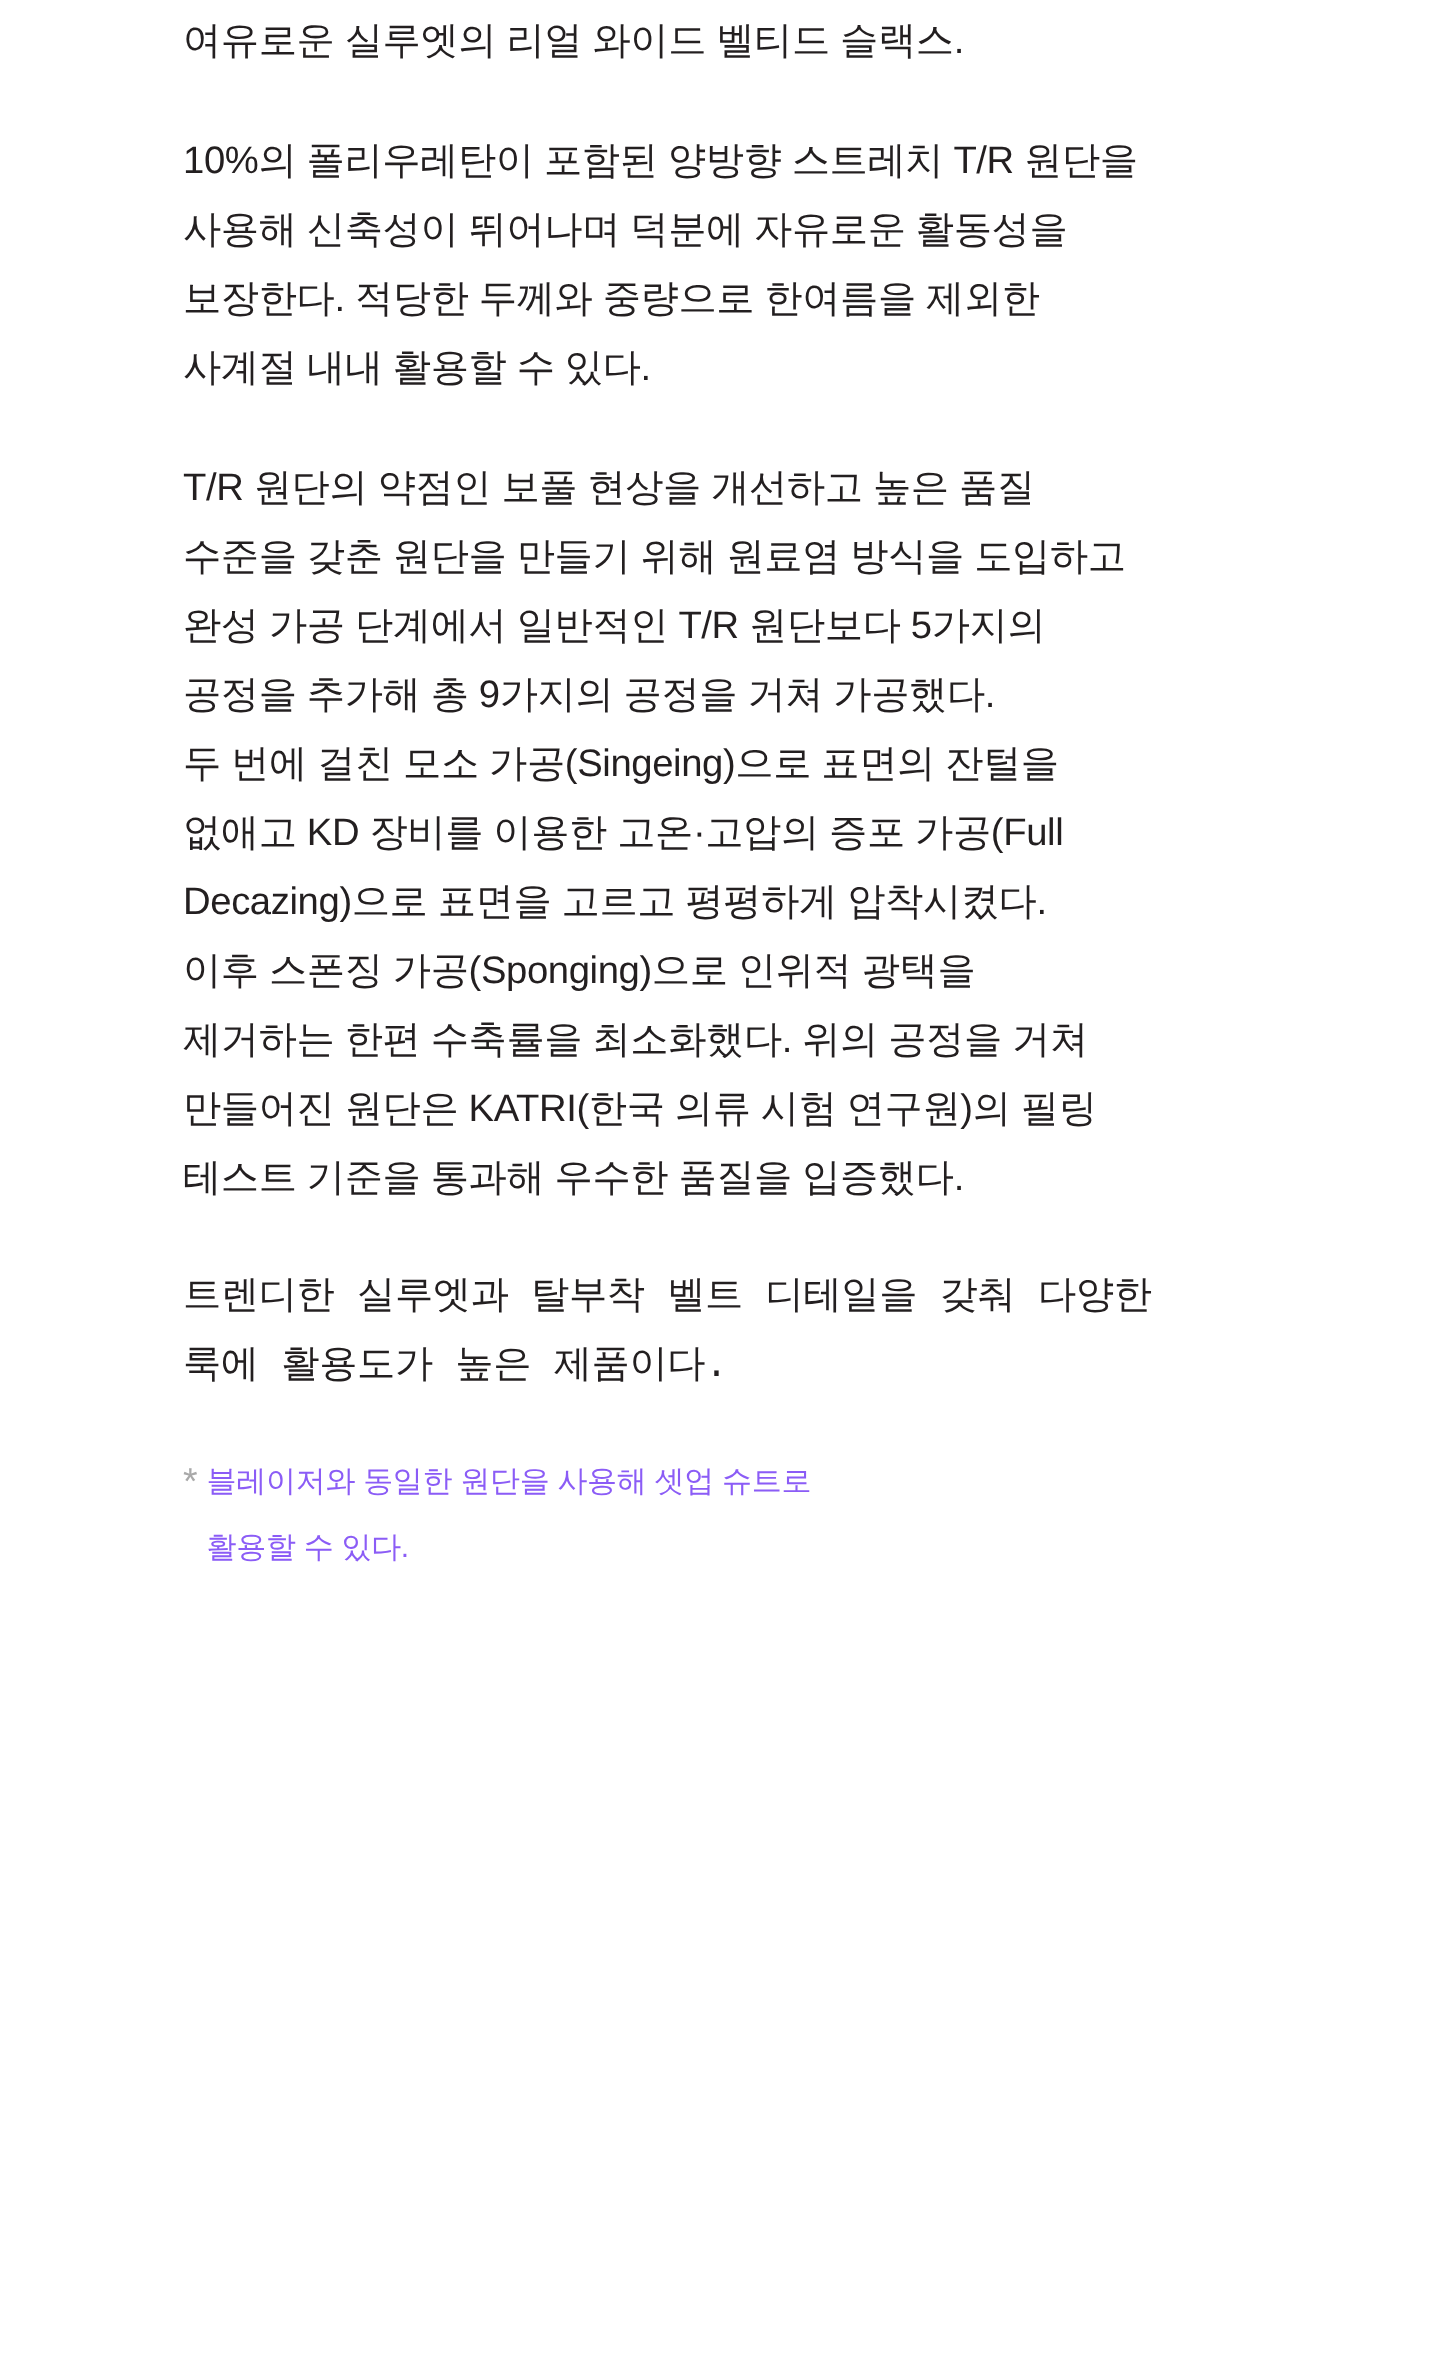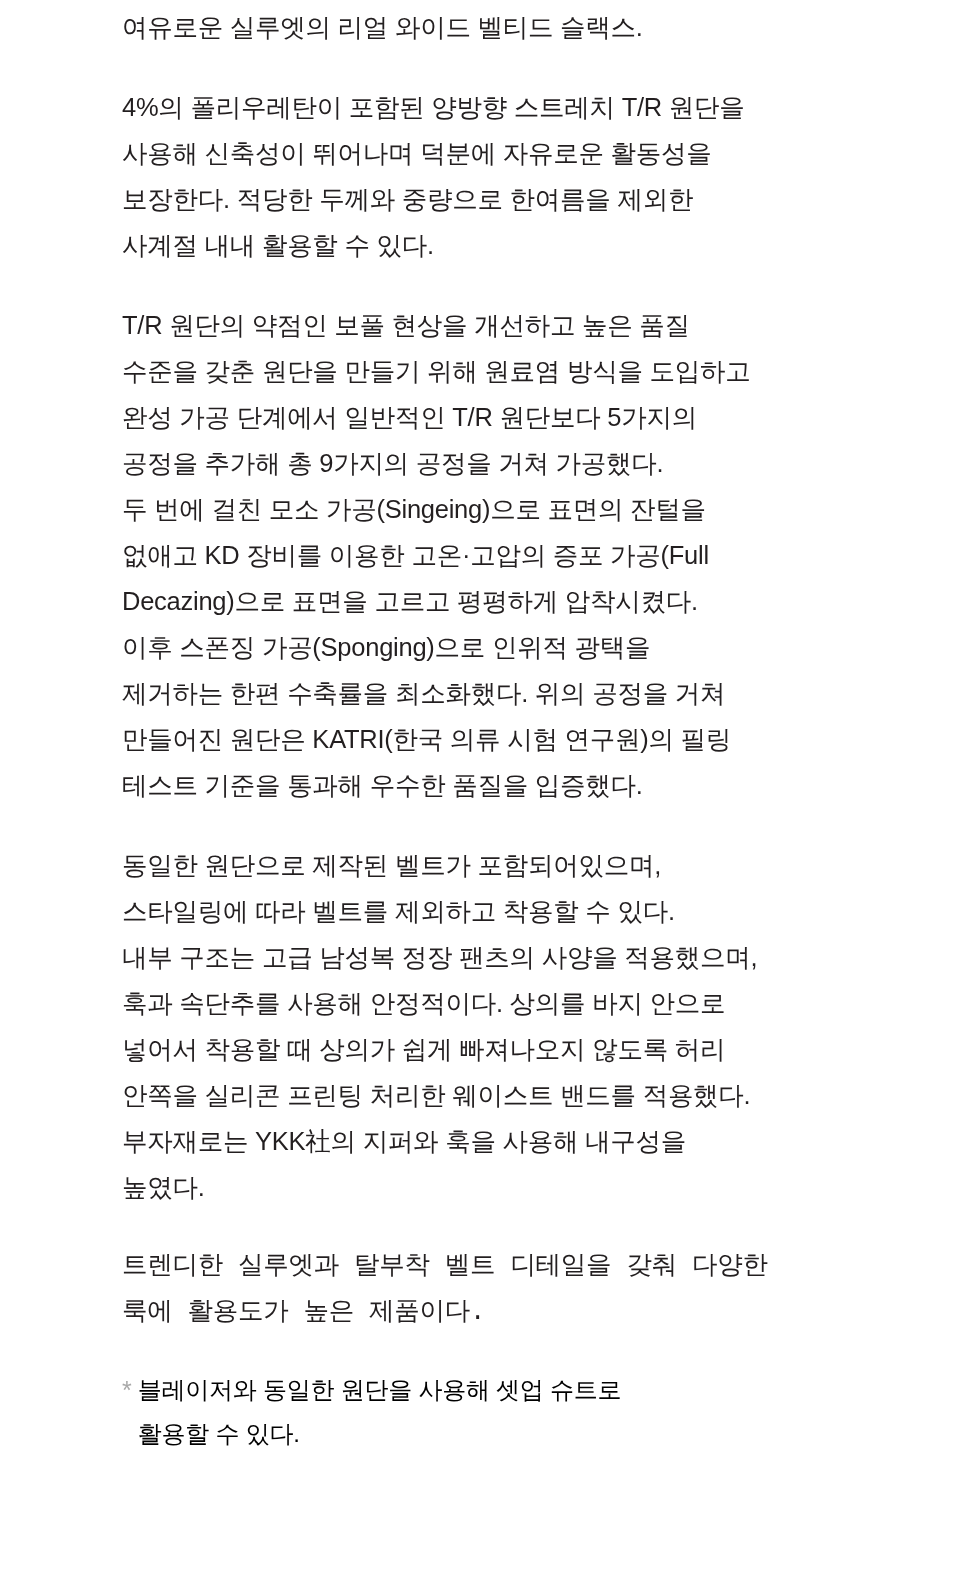--- a/index.html
+++ b/index.html
@@ -50,61 +50,53 @@
     gap: 6px;
     color: #a9a9a9;
   }
   .footnote .asterisk {
     font-size: 25px;
     line-height: 44px;
     color: #a9a9a9;
     flex: 0 0 auto;
   }
   .footnote .fn-text {
-    font-size: 24px;
+    font-size: 20px;
     line-height: 44px;
     letter-spacing: -0.01em;
-    color: #000000;
+    color: #8b5cf6;
     white-space: pre-line;
     word-break: keep-all;
   }
 </style>
 </head>
 <body>
 
 <div class="page">
   <div class="body-copy">
 
     <p class="para">여유로운 실루엣의 리얼 와이드 벨티드 슬랙스.</p>
 
-    <p class="para">4%의 폴리우레탄이 포함된 양방향 스트레치 T/R 원단을
+    <p class="para">10%의 폴리우레탄이 포함된 양방향 스트레치 T/R 원단을
 사용해 신축성이 뛰어나며 덕분에 자유로운 활동성을
 보장한다. 적당한 두께와 중량으로 한여름을 제외한
 사계절 내내 활용할 수 있다.</p>
 
     <p class="para">T/R 원단의 약점인 보풀 현상을 개선하고 높은 품질
 수준을 갖춘 원단을 만들기 위해 원료염 방식을 도입하고
 완성 가공 단계에서 일반적인 T/R 원단보다 5가지의
 공정을 추가해 총 9가지의 공정을 거쳐 가공했다.
 두 번에 걸친 모소 가공(Singeing)으로 표면의 잔털을
 없애고 KD 장비를 이용한 고온·고압의 증포 가공(Full
 Decazing)으로 표면을 고르고 평평하게 압착시켰다.
 이후 스폰징 가공(Sponging)으로 인위적 광택을
 제거하는 한편 수축률을 최소화했다. 위의 공정을 거쳐
 만들어진 원단은 KATRI(한국 의류 시험 연구원)의 필링
 테스트 기준을 통과해 우수한 품질을 입증했다.</p>
 
-    <p class="para">동일한 원단으로 제작된 벨트가 포함되어있으며,
-스타일링에 따라 벨트를 제외하고 착용할 수 있다.
-내부 구조는 고급 남성복 정장 팬츠의 사양을 적용했으며,
-훅과 속단추를 사용해 안정적이다. 상의를 바지 안으로
-넣어서 착용할 때 상의가 쉽게 빠져나오지 않도록 허리
-안쪽을 실리콘 프린팅 처리한 웨이스트 밴드를 적용했다.
-부자재로는 YKK社의 지퍼와 훅을 사용해 내구성을
-높였다.</p>
 
     <p class="para tight">트렌디한 실루엣과 탈부착 벨트 디테일을 갖춰 다양한
 룩에 활용도가 높은 제품이다.</p>
 
     <div class="footnote">
       <span class="asterisk">*</span>
       <span class="fn-text">블레이저와 동일한 원단을 사용해 셋업 슈트로
 활용할 수 있다.</span>
     </div>
 

